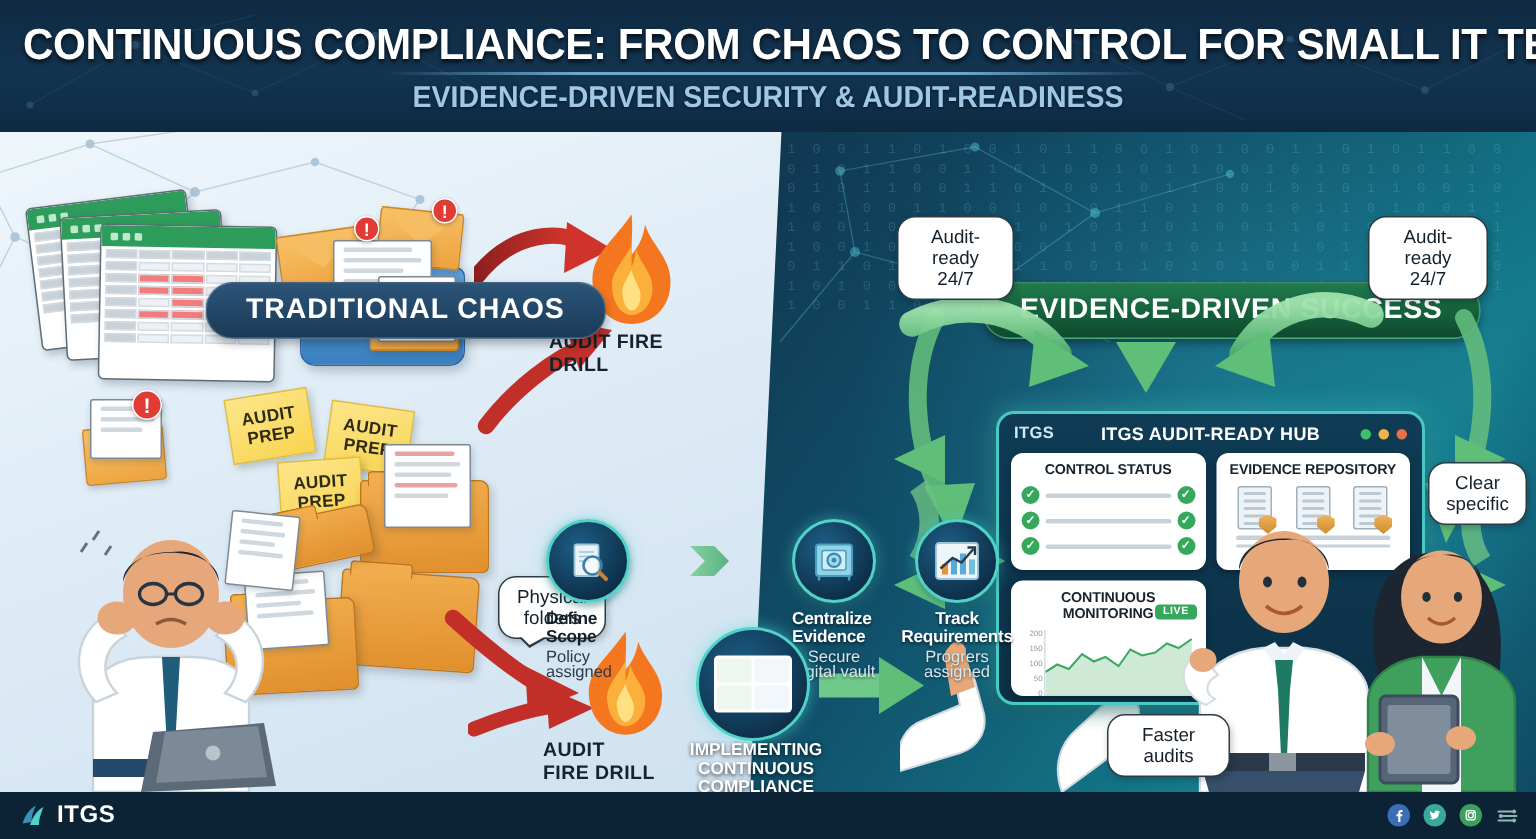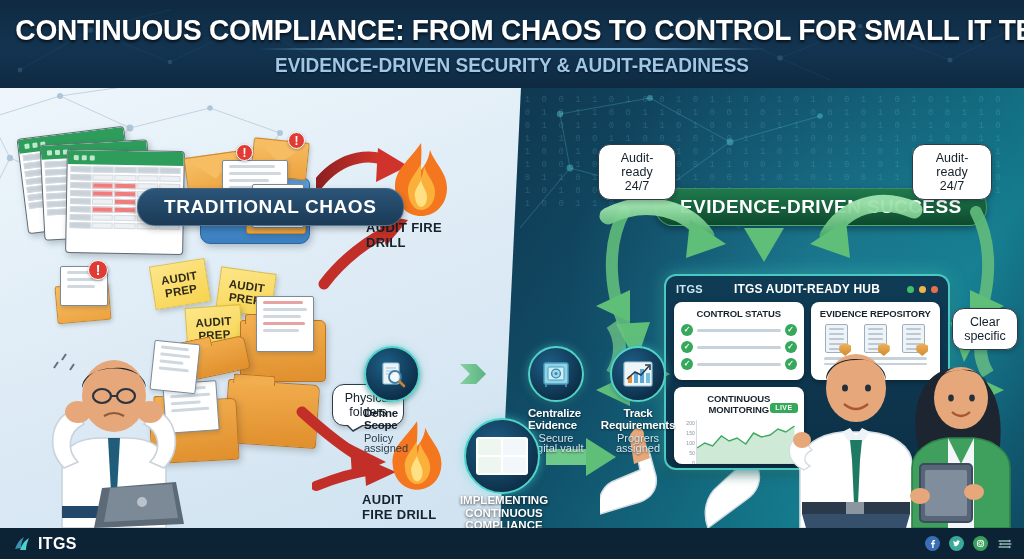--- a/index.html
+++ b/index.html
@@ -925,20 +925,23 @@
 
         <ellipse cx="20" cy="150" rx="10" ry="8" fill="#e6a87a"></ellipse>
         <ellipse cx="74" cy="146" rx="10" ry="8" fill="#e6a87a"></ellipse>
       </svg>
     </div>
 
     <div class="bubble" style="left:952px; top:220px; width:66px; z-index:25;">
       <span>Clear</span><br>
       <span>specific</span>
     </div>
+    <div class="bubble" style="left:738px; top:388px; width:82px; z-index:25;">
+      <span>Faster audits</span>
+    </div>
 
   </div>
 
   <div class="footer">
     <div class="logo">
       <svg width="20" height="20" viewBox="0 0 20 20">
         <path d="M3 15 C5 9, 8 5, 12 3 C10 7, 9 10, 9 14 Z" fill="#3a8fb7"></path>
         <path d="M8 16 C10 10, 13 6, 17 4 C15 9, 14 12, 14 16 Z" fill="#4fd2c8"></path>
       </svg>
       <span class="logo-text">ITGS</span>

